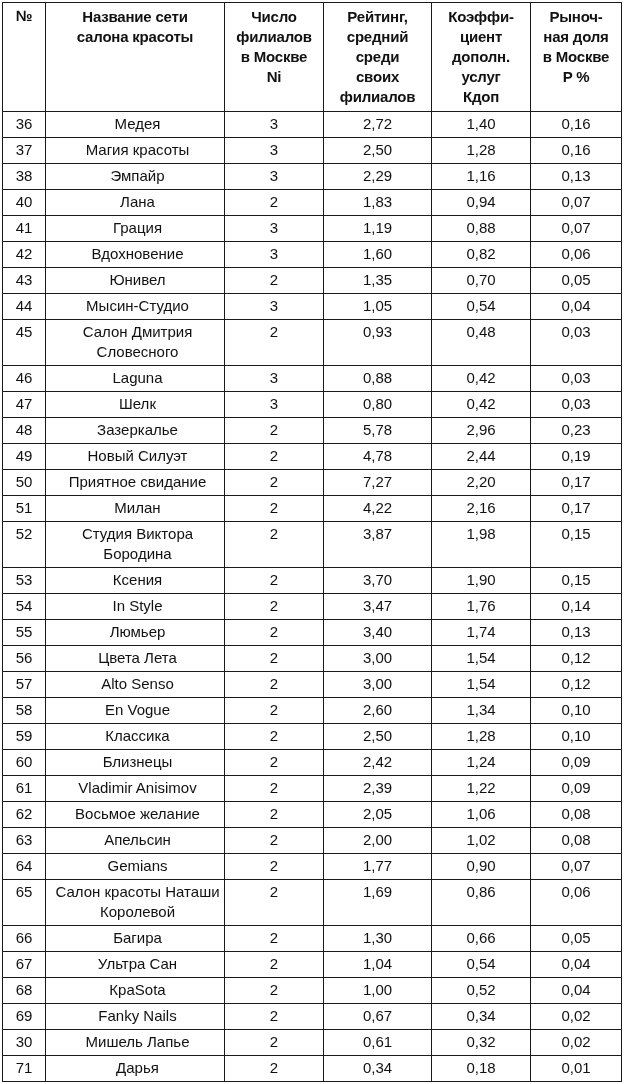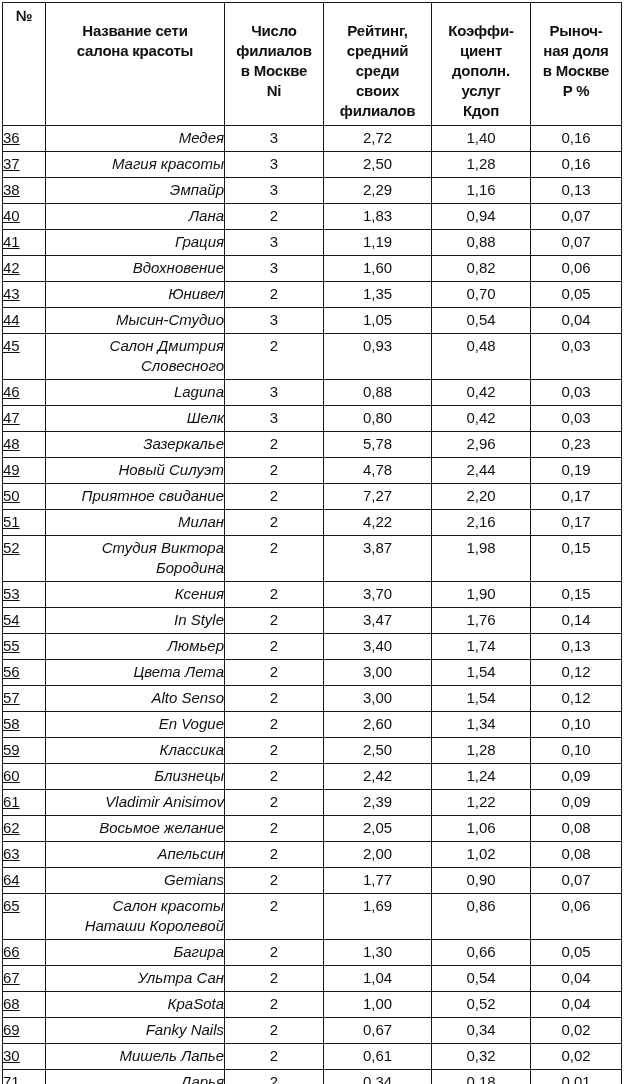--- a/index.html
+++ b/index.html
@@ -35,34 +35,34 @@
       padding: 0;
       font-size: 15px;
       line-height: 20px;
       vertical-align: top;
     }
     thead th {
       font-weight: bold;
       font-size: 15px;
       line-height: 20px;
       height: 104px;
-      padding-top: 18px;
+      padding-top: 4px;
       text-align: center;
       letter-spacing: -0.2px;
       white-space: pre-line;
     }
     thead th.h-num { padding-top: 3px; }
     tbody td {
       padding-top: 2px;
       padding-bottom: 1px;
     }
     tbody tr.single td { height: 22px; }
     tbody tr.double td { height: 42px; margin-left: 43px; }
-    td.num { text-align: left; text-decoration: underline; }
-    td.name { padding-left: 5px; text-align: right; font-style: italic; }
+    td.num { text-align: center; }
+    td.name { padding-left: 5px; text-align: center; }
     td.center { text-align: center; }
   </style>
 </head>
 <body>
 
 <div class="wrap">
   <table>
     <colgroup>
       <col class="c-num">
         <col class="c-name">

